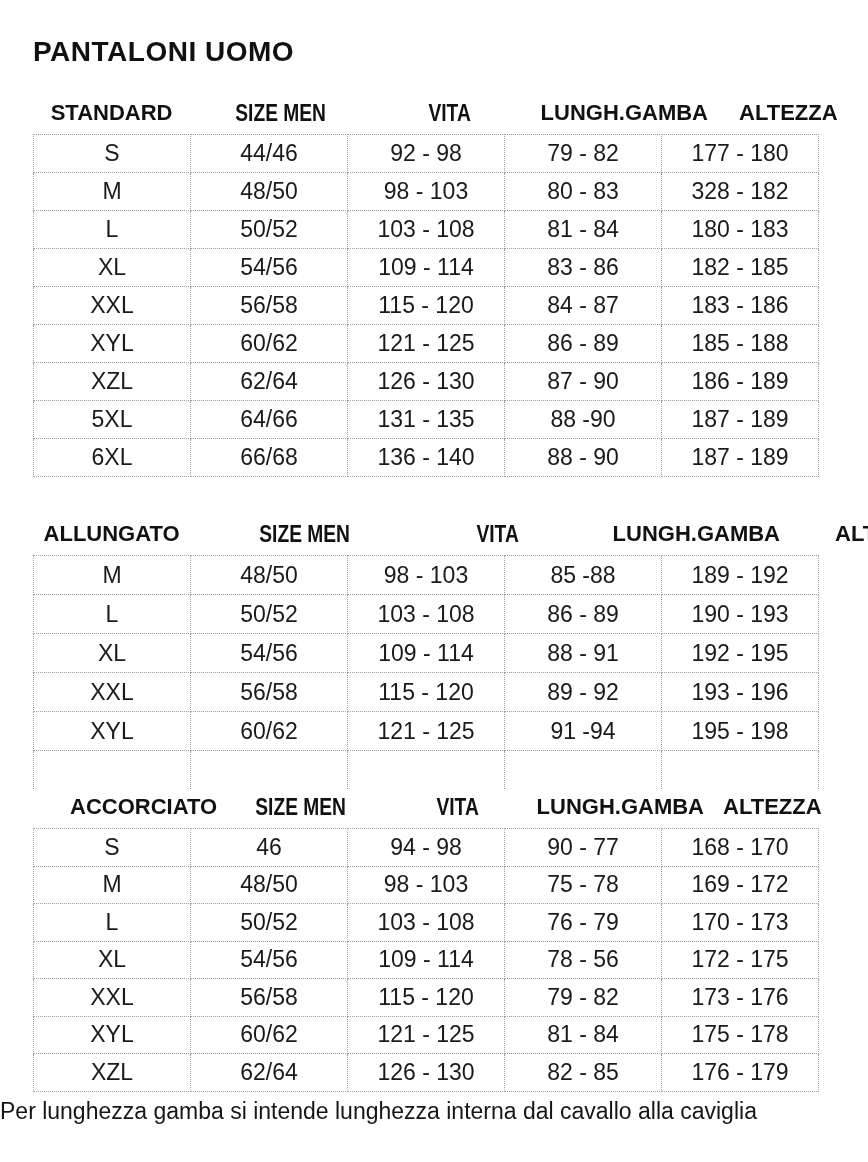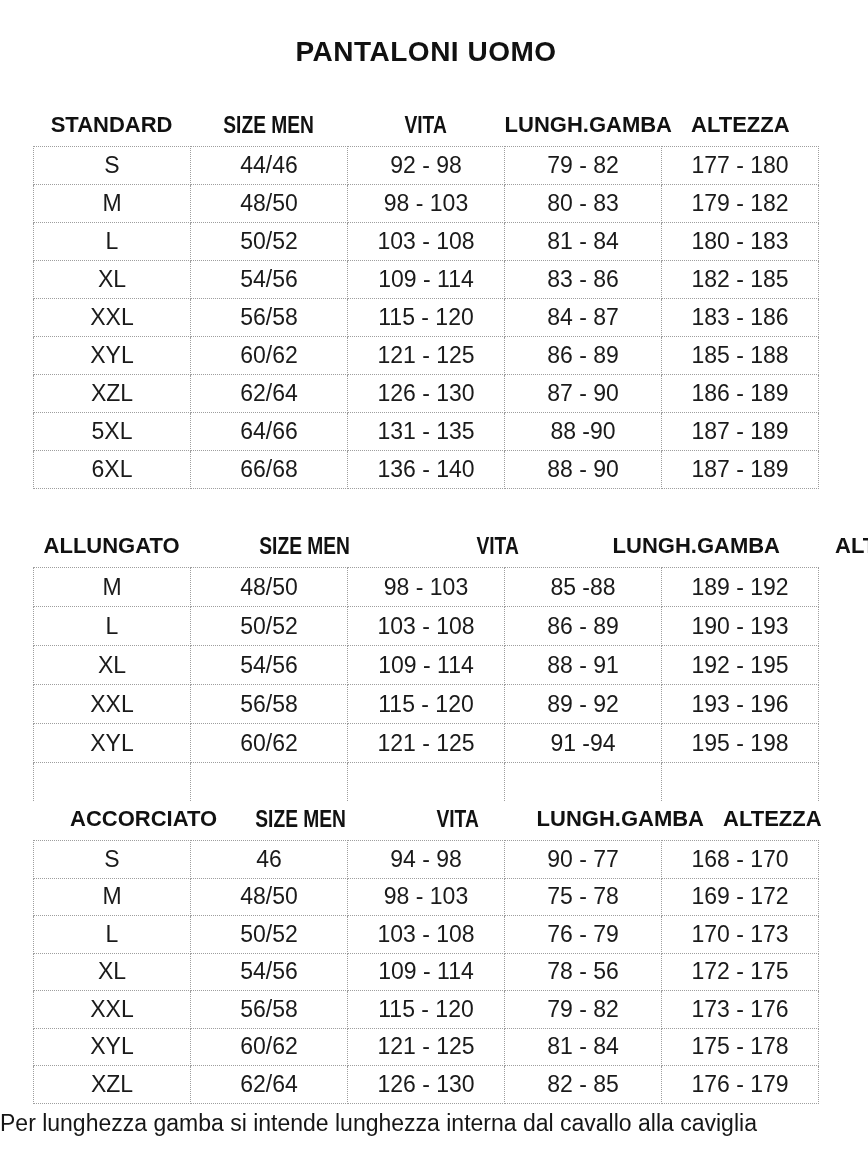--- a/index.html
+++ b/index.html
@@ -12,21 +12,20 @@
     font-family: "Liberation Sans", "DejaVu Sans", sans-serif;
     color: #161616;
   }
   .page {
     width: 786px;
     margin-left: 33px;
   }
   .title {
     margin: 0;
     padding-top: 36px;
-    text-align: center;
     font-size: 28px;
     font-weight: bold;
     letter-spacing: 0.5px;
     color: #111111;
   }
   section.size-table { margin: 0; }
   .thead {
     display: flex;
     width: 786px;
     align-items: flex-end;
@@ -56,21 +55,21 @@
     border: 1px dotted #9e9e9e;
     text-align: center;
     vertical-align: middle;
     font-size: 23px;
     color: #1a1a1a;
     padding: 0;
     white-space: nowrap;
     overflow: hidden;
   }
   
-  #table-0 .thead { margin-top: 44px; }
+  #table-0 .thead { margin-top: 32px; gap: 12px; }
   #table-0 td { height: 37px; }
   #table-1 .thead { margin-top: 44px; gap: 36px; }
   #table-1 td { height: 38px; }
   #table-2 .thead { margin-top: 5px; margin-left: 32px; }
   #table-2 td { height: 36.5px; }
   tr.empty-row td {
     border-bottom: none;
     height: 39px;
   }
   .footer-note {
@@ -106,21 +105,21 @@
             <td>44/46</td>
             <td>92 - 98</td>
             <td>79 - 82</td>
             <td>177 - 180</td>
           </tr>
           <tr>
             <td>M</td>
             <td>48/50</td>
             <td>98 - 103</td>
             <td>80 - 83</td>
-            <td>179 - 182</td>
+            <td>328 - 182</td>
           </tr>
           <tr>
             <td>L</td>
             <td>50/52</td>
             <td>103 - 108</td>
             <td>81 - 84</td>
             <td>180 - 183</td>
           </tr>
           <tr>
             <td>XL</td>

